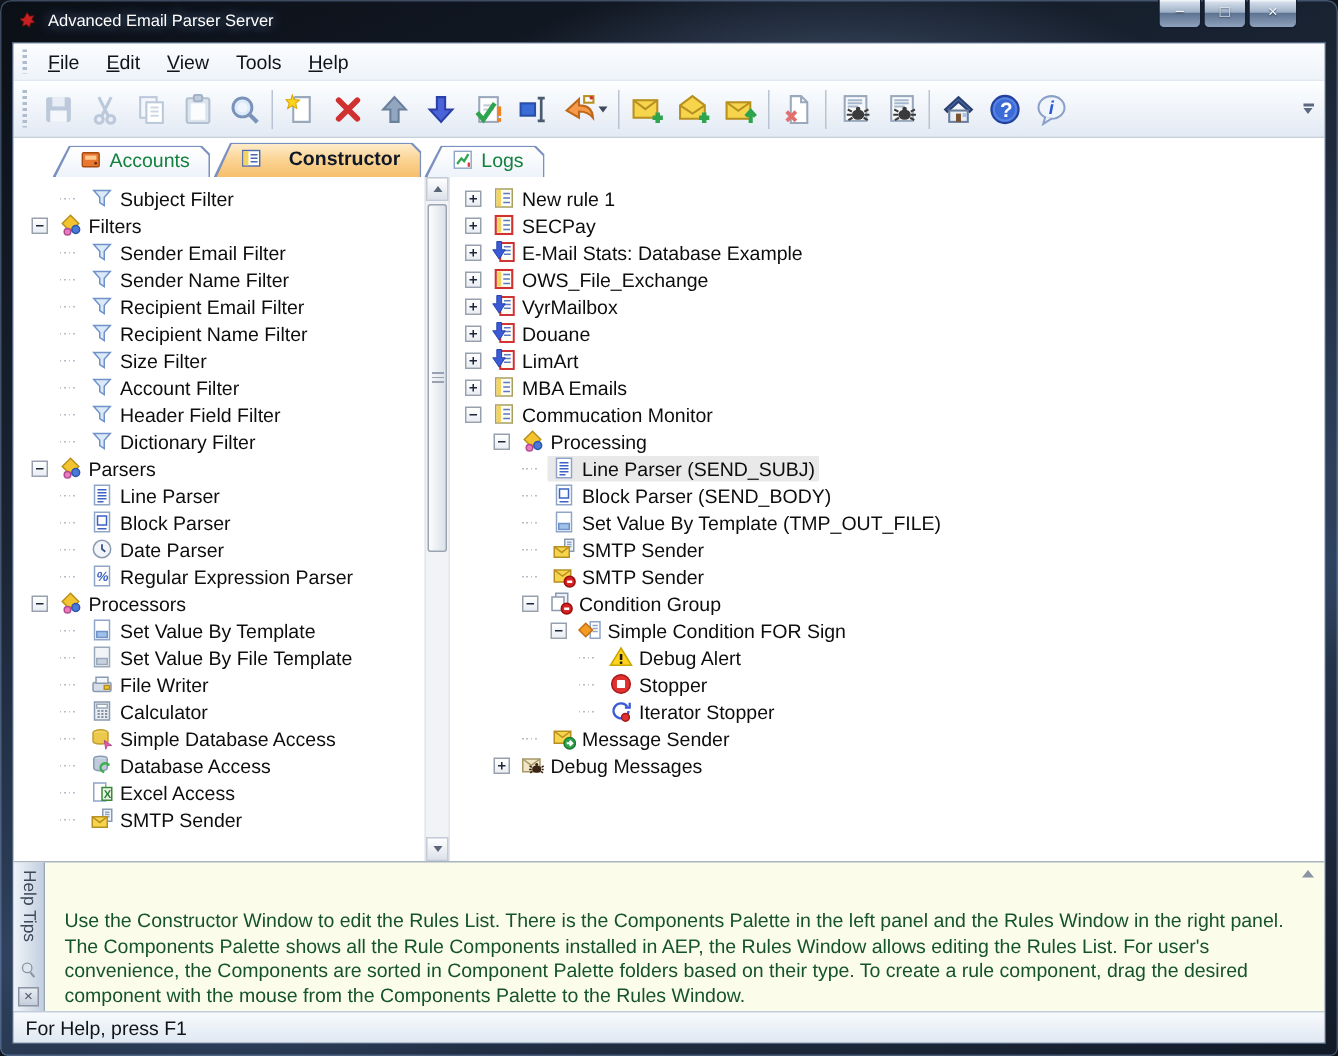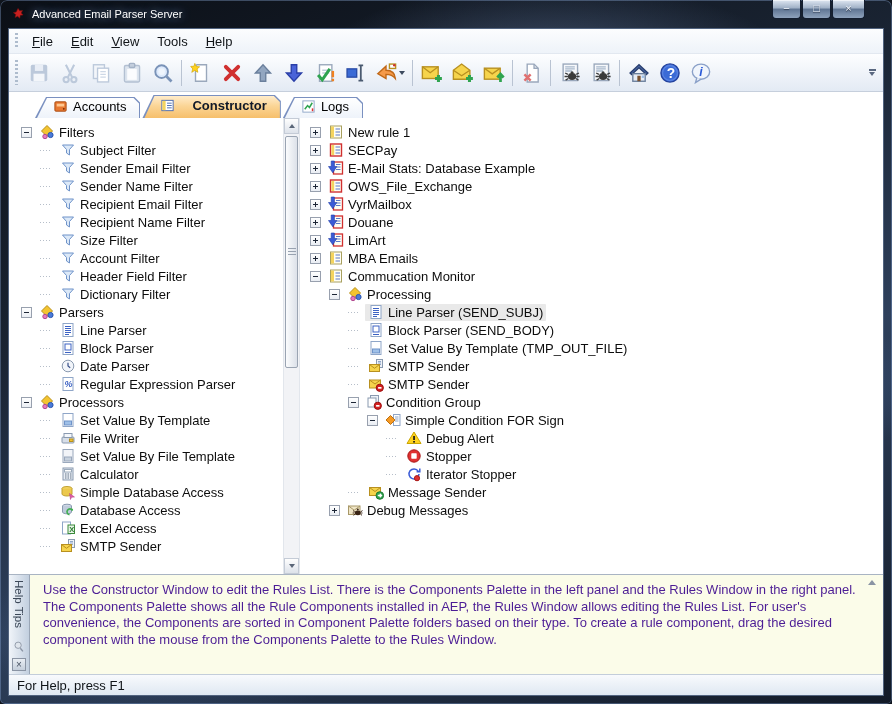--- a/index.html
+++ b/index.html
@@ -41,21 +41,21 @@
   .tb-overflow b{width:0;height:0;border-left:3.5px solid transparent;border-right:3.5px solid transparent;border-top:4px solid #5a6880;}
   
   .tabbar{height:26px;flex:none;background:#fff;display:flex;align-items:flex-end;padding-left:26px;position:relative;}
   .tab{position:relative;height:21px;display:flex;align-items:center;padding:0 14px 2px 18px;margin-right:2px;}
   .tab .bgb{position:absolute;inset:0;clip-path:polygon(0 100%,11px 0,calc(100% - 6px) 0,100% 6px,100% 100%);background:#7a90c0;}
   .tab .bgf{position:absolute;inset:1px 1px 0 2px;clip-path:polygon(0 100%,10px 0,calc(100% - 6px) 0,100% 6px,100% 100%);background:linear-gradient(#ffffff,#eef3fa);}
   .tab.active{height:23px;z-index:3;gap:12px;}
   .tab.active .bgf{background:linear-gradient(#ffeccb 0%,#fbd596 45%,#f6bf6b 100%);}
   .tab .tic{position:relative;z-index:2;width:15px;height:15px;margin-right:5px;}
   .tab .tic svg{width:15px;height:15px;}
-  .tab .tlb{position:relative;z-index:2;font-size:13px;color:#000000;}
+  .tab .tlb{position:relative;z-index:2;font-size:13px;color:#15803d;}
   .tab.active .tlb{font-weight:bold;color:#101828;}
   
   .content{flex:1;display:flex;background:#fff;overflow:hidden;position:relative;}
   .palette{width:274px;flex:none;padding:5px 0 0 12px;overflow:hidden;}
   .rules{flex:1;padding:5px 0 0 10px;overflow:hidden;}
   .trow{height:18px;display:flex;align-items:center;white-space:nowrap;}
   .tind{width:19px;flex:none;}
   .expbox{width:11px;height:11px;flex:none;border:1px solid #98a0ae;background:linear-gradient(#ffffff,#e9edf3);position:relative;margin-right:4px;}
   .expbox::before{content:'';position:absolute;left:2px;right:2px;top:4px;height:1px;background:#1d2636;}
   .expbox.plus::after{content:'';position:absolute;top:2px;bottom:2px;left:4px;width:1px;background:#1d2636;}
@@ -75,21 +75,21 @@
   .sthumb{position:absolute;left:1px;right:1px;top:18px;height:232px;background:linear-gradient(90deg,#fbfcfd,#dce1e9);border:1px solid #9aa4b2;border-radius:2px;}
   .sthumb::after{content:'';position:absolute;left:50%;top:50%;width:8px;height:8px;transform:translate(-50%,-50%);
     background:repeating-linear-gradient(180deg,#98a2b0 0 1px,transparent 1px 3px);}
   
   .help{height:100px;flex:none;display:flex;border-top:1px solid #a9b4c3;background:var(--helpbg,#fbfce9);}
   .hstrip{width:21px;flex:none;background:linear-gradient(90deg,#f0f4f9,#c2cfdf);border-right:1px solid #9aa6b6;display:flex;flex-direction:column;align-items:center;padding:5px 0 3px;}
   .hlabel{writing-mode:vertical-rl;font-size:11.5px;color:#3c4858;}
   .hpin{margin-top:auto;width:14px;height:14px;}
   .hpin svg{width:14px;height:14px;}
   .hclose{margin-top:4px;width:14px;height:13px;border:1px solid #8a94a4;background:linear-gradient(#e8edf3,#c4cedb);color:#4a5566;font-size:10px;line-height:11px;text-align:center;}
-  .htext{flex:1;position:relative;padding:7px 14px 13px 13px;font-size:13px;line-height:16.5px;color:#4c1d95;}
+  .htext{flex:1;position:relative;padding:7px 14px 13px 13px;font-size:13px;line-height:16.5px;color:#14532d;margin-top:24px;}
   .hup{position:absolute;top:4px;right:6px;width:0;height:0;border-left:4px solid transparent;border-right:4px solid transparent;border-bottom:5px solid #8a94a4;}
   
   .statusbar{height:21px;flex:none;background:linear-gradient(#f8fafd,#dfe8f2);border-top:1px solid #c3cdda;display:flex;align-items:center;padding-left:8px;font-size:13px;color:#101418;}
 </style>
 </head>
 <body>
 
 <div class="window">
   <div class="titlebar">
     <span class="appicon"><svg viewBox="0 0 16 16" xmlns="http://www.w3.org/2000/svg">
@@ -348,20 +348,32 @@
               <path d="M4 11l3-4 2 2 3-5" fill="none" stroke="#2fa44f" stroke-width="1.6"></path>
               <rect x="11.5" y="10" width="1.6" height="3" fill="#e03030"></rect>
             </svg></span>
           <span class="tlb">Logs</span>
         </div>
       </div>
 
     <div class="content">
       <div class="palette" id="palette-tree">
           <div class="trow">
+            <span class="tind"></span>
+            <span class="tstub"></span>
+            <span class="tinner">
+              <span class="ticon">
+                <svg viewBox="0 0 16 16" xmlns="http://www.w3.org/2000/svg">
+                  <path d="M2.5 3h11l-4 4.5V13l-3-2V7.5z" fill="#dce9f8" stroke="#6f93c9"></path>
+                </svg>
+              </span>
+              <span class="tlabel">Subject Filter</span>
+            </span>
+          </div>
+          <div class="trow">
             <span class="expbox minus"></span>
             <span class="tinner">
               <span class="ticon">
                 <svg viewBox="0 0 16 16" xmlns="http://www.w3.org/2000/svg">
                   <path d="M8 1.5L13.5 7 8 12.5 2.5 7Z" fill="#f4c430" stroke="#b8901c"></path>
                   <circle cx="11.5" cy="11" r="2.6" fill="#4a7ad8" stroke="#2a55b0"></circle>
                   <circle cx="6" cy="12.5" r="2.2" fill="#e87ac0" stroke="#b04a90"></circle>
                 </svg>
               </span>
               <span class="tlabel">Filters</span>
@@ -369,32 +381,20 @@
           </div>
           <div class="trow">
             <span class="tind"></span>
             <span class="tstub"></span>
             <span class="tinner">
               <span class="ticon">
                 <svg viewBox="0 0 16 16" xmlns="http://www.w3.org/2000/svg">
                   <path d="M2.5 3h11l-4 4.5V13l-3-2V7.5z" fill="#dce9f8" stroke="#6f93c9"></path>
                 </svg>
               </span>
-              <span class="tlabel">Subject Filter</span>
-            </span>
-          </div>
-          <div class="trow">
-            <span class="tind"></span>
-            <span class="tstub"></span>
-            <span class="tinner">
-              <span class="ticon">
-                <svg viewBox="0 0 16 16" xmlns="http://www.w3.org/2000/svg">
-                  <path d="M2.5 3h11l-4 4.5V13l-3-2V7.5z" fill="#dce9f8" stroke="#6f93c9"></path>
-                </svg>
-              </span>
               <span class="tlabel">Sender Email Filter</span>
             </span>
           </div>
           <div class="trow">
             <span class="tind"></span>
             <span class="tstub"></span>
             <span class="tinner">
               <span class="ticon">
                 <svg viewBox="0 0 16 16" xmlns="http://www.w3.org/2000/svg">
                   <path d="M2.5 3h11l-4 4.5V13l-3-2V7.5z" fill="#dce9f8" stroke="#6f93c9"></path>
@@ -566,39 +566,39 @@
               </span>
               <span class="tlabel">Set Value By Template</span>
             </span>
           </div>
           <div class="trow">
             <span class="tind"></span>
             <span class="tstub"></span>
             <span class="tinner">
               <span class="ticon">
                 <svg viewBox="0 0 16 16" xmlns="http://www.w3.org/2000/svg">
+                  <rect x="3" y="1.5" width="10" height="13" fill="#f2f4f8" stroke="#9aa8bc"></rect>
+                  <rect x="4.5" y="9" width="7" height="4" fill="#c8d2de" stroke="#9aa8bc"></rect>
+                </svg>
+              </span>
+              <span class="tlabel">Set Value By File Template</span>
+            </span>
+          </div>
+          <div class="trow">
+            <span class="tind"></span>
+            <span class="tstub"></span>
+            <span class="tinner">
+              <span class="ticon">
+                <svg viewBox="0 0 16 16" xmlns="http://www.w3.org/2000/svg">
                   <rect x="2" y="7" width="12" height="6" rx="1" fill="#d7dee8" stroke="#8a9ab0"></rect>
                   <rect x="4" y="3.5" width="8" height="4" fill="#f4f7fb" stroke="#8a9ab0"></rect>
                   <rect x="9.5" y="9" width="3.5" height="2.5" fill="#f4c430" stroke="#b8901c"></rect>
                 </svg>
               </span>
               <span class="tlabel">File Writer</span>
-            </span>
-          </div>
-          <div class="trow">
-            <span class="tind"></span>
-            <span class="tstub"></span>
-            <span class="tinner">
-              <span class="ticon">
-                <svg viewBox="0 0 16 16" xmlns="http://www.w3.org/2000/svg">
-                  <rect x="3" y="1.5" width="10" height="13" fill="#f2f4f8" stroke="#9aa8bc"></rect>
-                  <rect x="4.5" y="9" width="7" height="4" fill="#c8d2de" stroke="#9aa8bc"></rect>
-                </svg>
-              </span>
-              <span class="tlabel">Set Value By File Template</span>
             </span>
           </div>
           <div class="trow">
             <span class="tind"></span>
             <span class="tstub"></span>
             <span class="tinner">
               <span class="ticon">
                 <svg viewBox="0 0 16 16" xmlns="http://www.w3.org/2000/svg">
                   <rect x="3" y="2" width="10" height="12" fill="#e8edf4" stroke="#8a9ab0"></rect>
                   <rect x="4.5" y="3.5" width="7" height="2.5" fill="#fff" stroke="#9aaabb"></rect>

